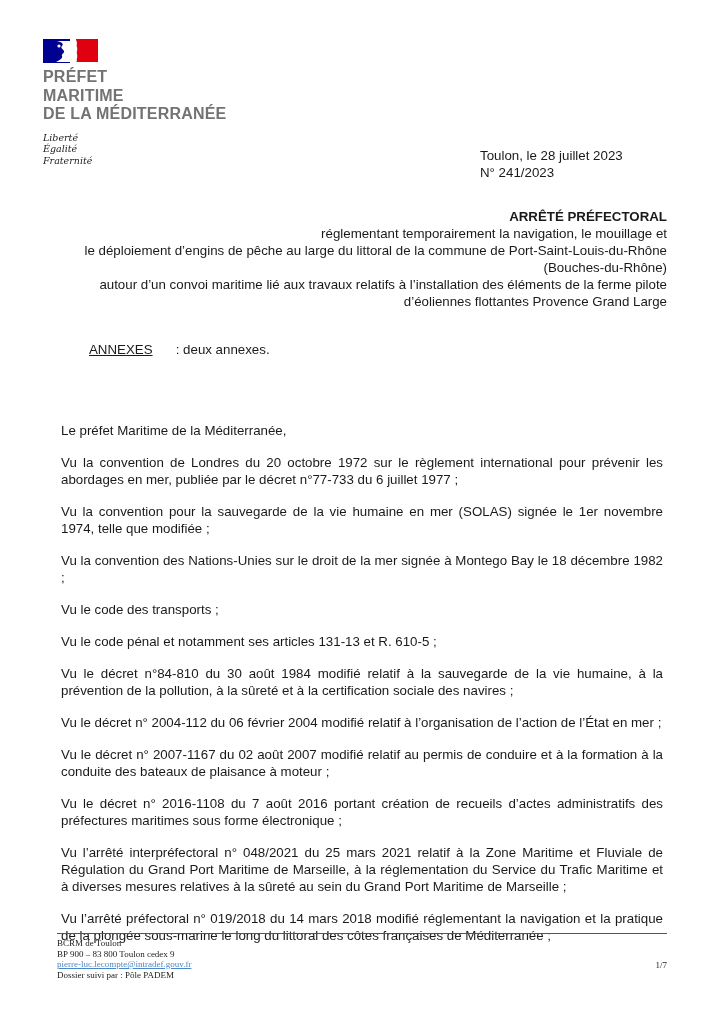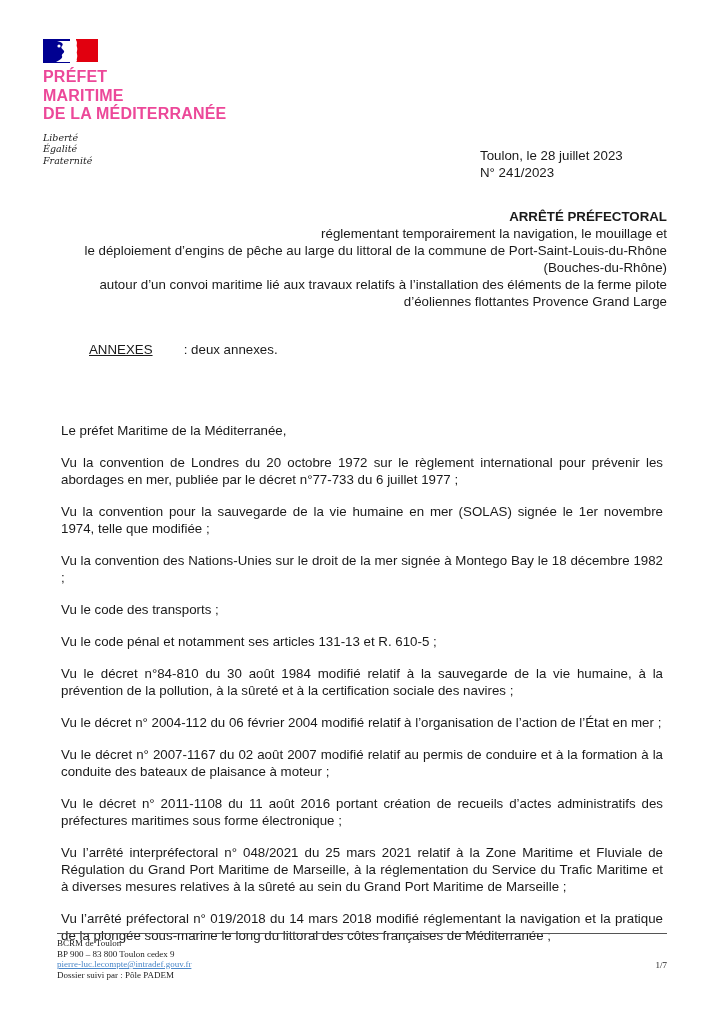--- a/index.html
+++ b/index.html
@@ -26,21 +26,21 @@
   }
   .flag-icon {
     display: block;
     margin-bottom: 4px;
   }
   .brand {
     font-weight: bold;
     font-size: 16px;
     line-height: 18.5px;
     letter-spacing: 0.2px;
-    color: #ec4899;
+    color: #737373;
   }
   .motto {
     margin-top: 8px;
     font-family: "DejaVu Serif", serif;
     font-style: italic;
     font-size: 9.5px;
     line-height: 11.5px;
     color: #222222;
   }
 
@@ -75,21 +75,21 @@
     font-size: 13.3px;
   }
   .annexes .label {
     text-decoration: underline;
     display: inline-block;
     min-width: 76px;
     margin-left: 32px;
   }
   .annexes .value {
     display: inline-block;
-    margin-left: 15px;
+    margin-left: 7px;
   }
 
   
   .docbody {
     position: absolute;
     left: 57px;
     top: 418px;
     width: 610px;
     font-size: 13.3px;
     line-height: 17px;
@@ -178,21 +178,21 @@
   <div class="docbody">
     <p class="no-justify">Le préfet Maritime de la Méditerranée,</p>
     <p>Vu la convention de Londres du 20 octobre 1972 sur le règlement international pour prévenir les abordages en mer, publiée par le décret n°77-733 du 6 juillet 1977 ;</p>
     <p>Vu la convention pour la sauvegarde de la vie humaine en mer (SOLAS) signée le 1er novembre 1974, telle que modifiée ;</p>
     <p>Vu la convention des Nations-Unies sur le droit de la mer signée à Montego Bay le 18 décembre 1982 ;</p>
     <p>Vu le code des transports ;</p>
     <p>Vu le code pénal et notamment ses articles 131-13 et R. 610-5 ;</p>
     <p>Vu le décret n°84-810 du 30 août 1984 modifié relatif à la sauvegarde de la vie humaine, à la prévention de la pollution, à la sûreté et à la certification sociale des navires ;</p>
     <p>Vu le décret n° 2004-112 du 06 février 2004 modifié relatif à l’organisation de l’action de l’État en mer ;</p>
     <p>Vu le décret n° 2007-1167 du 02 août 2007 modifié relatif au permis de conduire et à la formation à la conduite des bateaux de plaisance à moteur ;</p>
-    <p>Vu le décret n° 2011-1108 du 11 août 2016 portant création de recueils d’actes administratifs des préfectures maritimes sous forme électronique ;</p>
+    <p>Vu le décret n° 2016-1108 du 7 août 2016 portant création de recueils d’actes administratifs des préfectures maritimes sous forme électronique ;</p>
     <p>Vu l’arrêté interpréfectoral n° 048/2021 du 25 mars 2021 relatif à la Zone Maritime et Fluviale de Régulation du Grand Port Maritime de Marseille, à la réglementation du Service du Trafic Maritime et à diverses mesures relatives à la sûreté au sein du Grand Port Maritime de Marseille ;</p>
     <p>Vu l’arrêté préfectoral n° 019/2018 du 14 mars 2018 modifié réglementant la navigation et la pratique de la plongée sous-marine le long du littoral des côtes françaises de Méditerranée ;</p>
   </div>
 
   <div class="docfooter">
     <div>BCRM de Toulon</div>
     <div>BP 900 – 83 800 Toulon cedex 9</div>
     <div>
       <a class="email-link">pierre-luc.lecompte@intradef.gouv.fr</a>
     </div>

